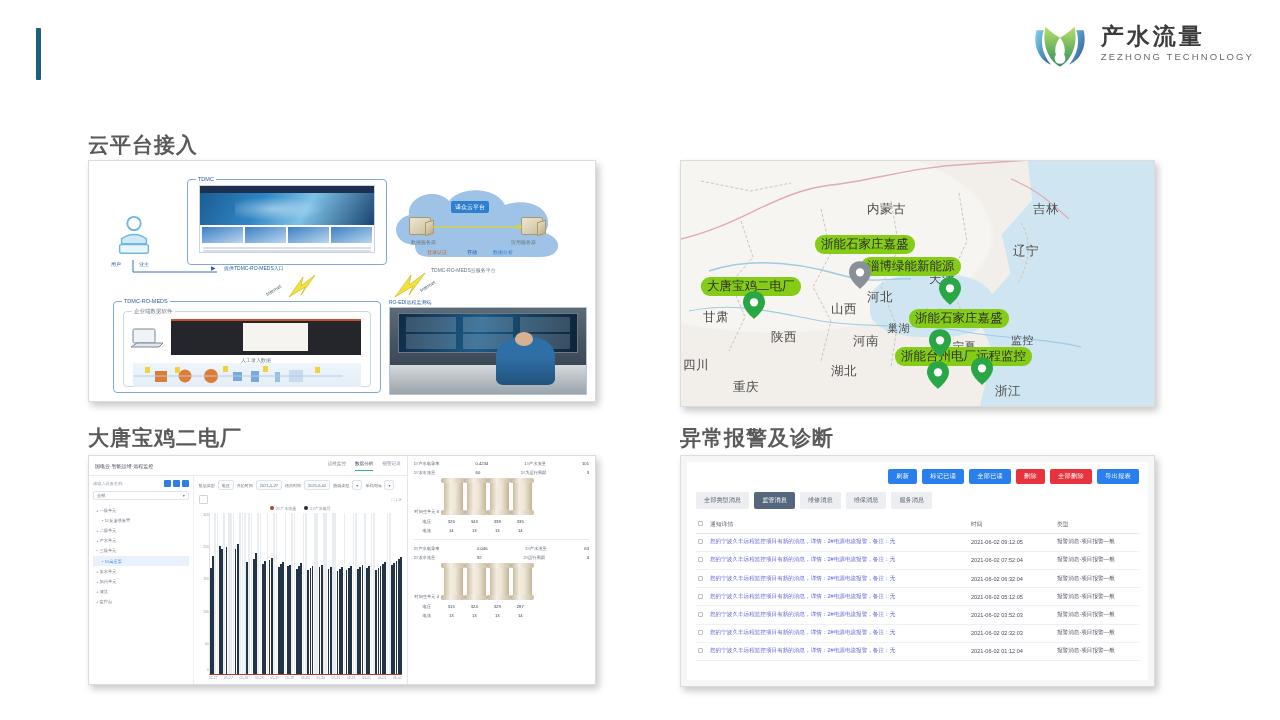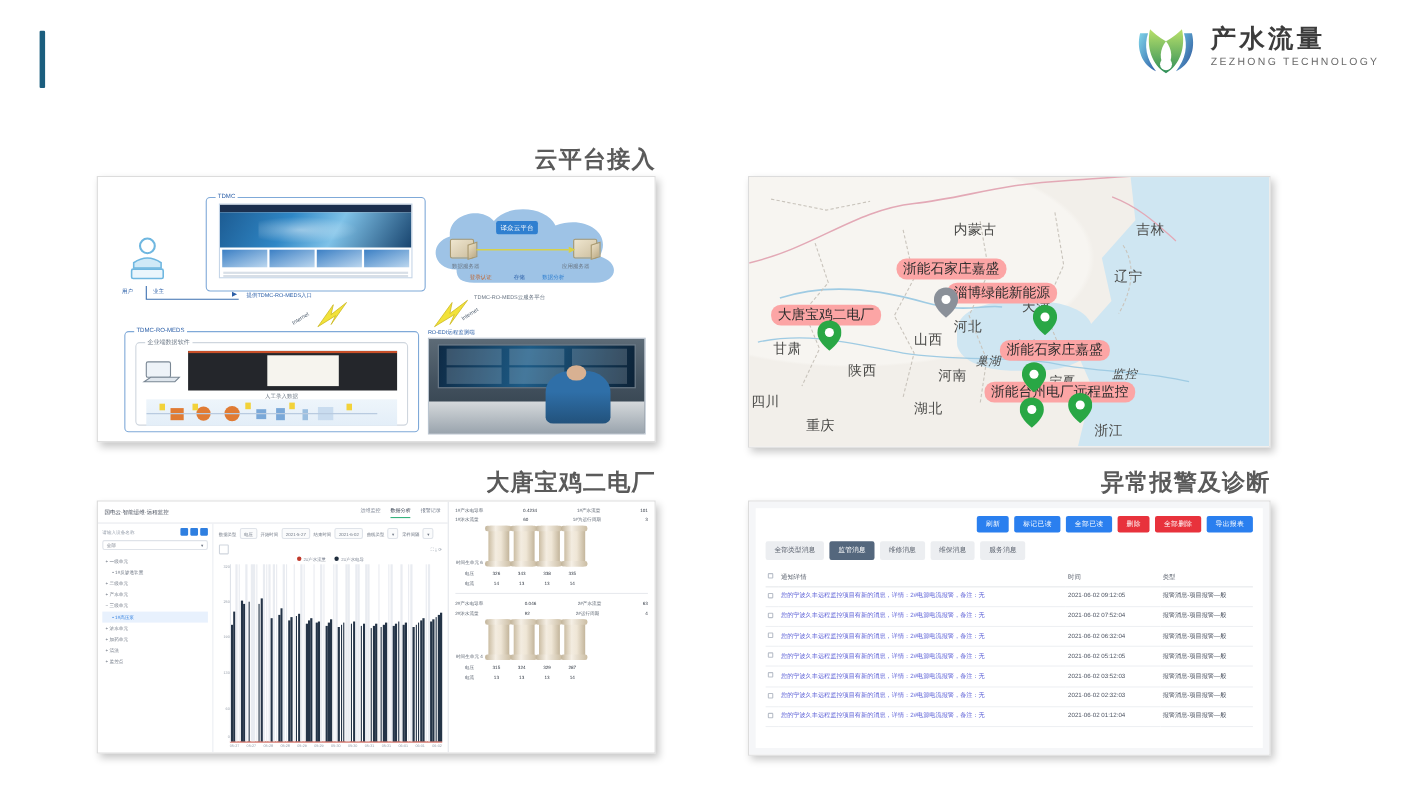--- a/index.html
+++ b/index.html
@@ -37,21 +37,21 @@
   .logo-text-en {
     font-size: 9.5px; color: #6a6a6a; letter-spacing: 2.1px;
     font-family: "Liberation Sans", sans-serif; margin-top: 3px;
   }
 
   
   .caption {
     position: absolute;
     font-size: 21px; font-weight: 700; color: #5a5a5a; letter-spacing: 1px;
     font-family: "DejaVu Sans", "Liberation Sans", sans-serif;
-    text-align: right;
+    text-align: left;
   }
 
   
   .panel {
     position: absolute; background: #fff; overflow: hidden;
     border: 1px solid #dcdcdc;
     box-shadow: 3px 4px 7px rgba(0,0,0,.22);
   }
 
   
@@ -160,24 +160,24 @@
   .map .land {
     position:absolute; inset:0;
     background:
       radial-gradient(ellipse at 20% 30%, #f7f5f1 0 40%, transparent 41%),
       #f2efea;
   }
   .map .plabel {
     position:absolute; font-size:12.5px; color:#4a4a48; white-space:nowrap;
     font-family:"DejaVu Sans","Liberation Sans",sans-serif; letter-spacing:.5px;
   }
-  .map .plabel.small { font-size:11px;font-style:italic; }
+  .map .plabel.small { font-size:11px; }
   .map .site-label {
     position:absolute; font-size:12.5px; color:#2d2d2d; white-space:nowrap;
-    background:#fca5a5; border-radius:9px; padding:1px 6px;
+    background:#84cc16; border-radius:9px; padding:1px 6px;
     font-family:"DejaVu Sans","Liberation Sans",sans-serif;
   }
   .map .pin {
     position:absolute; width:22px; height:28px;
   }
   .map .pin svg { width:100%; height:100%; display:block; }
 
   
   #panel-data { left: 88px; top: 455px; width: 508px; height: 230px; }
   .dash { position:absolute; inset:0; background:#fff; display:flex; font-size:4.4px; color:#5b6470; }

